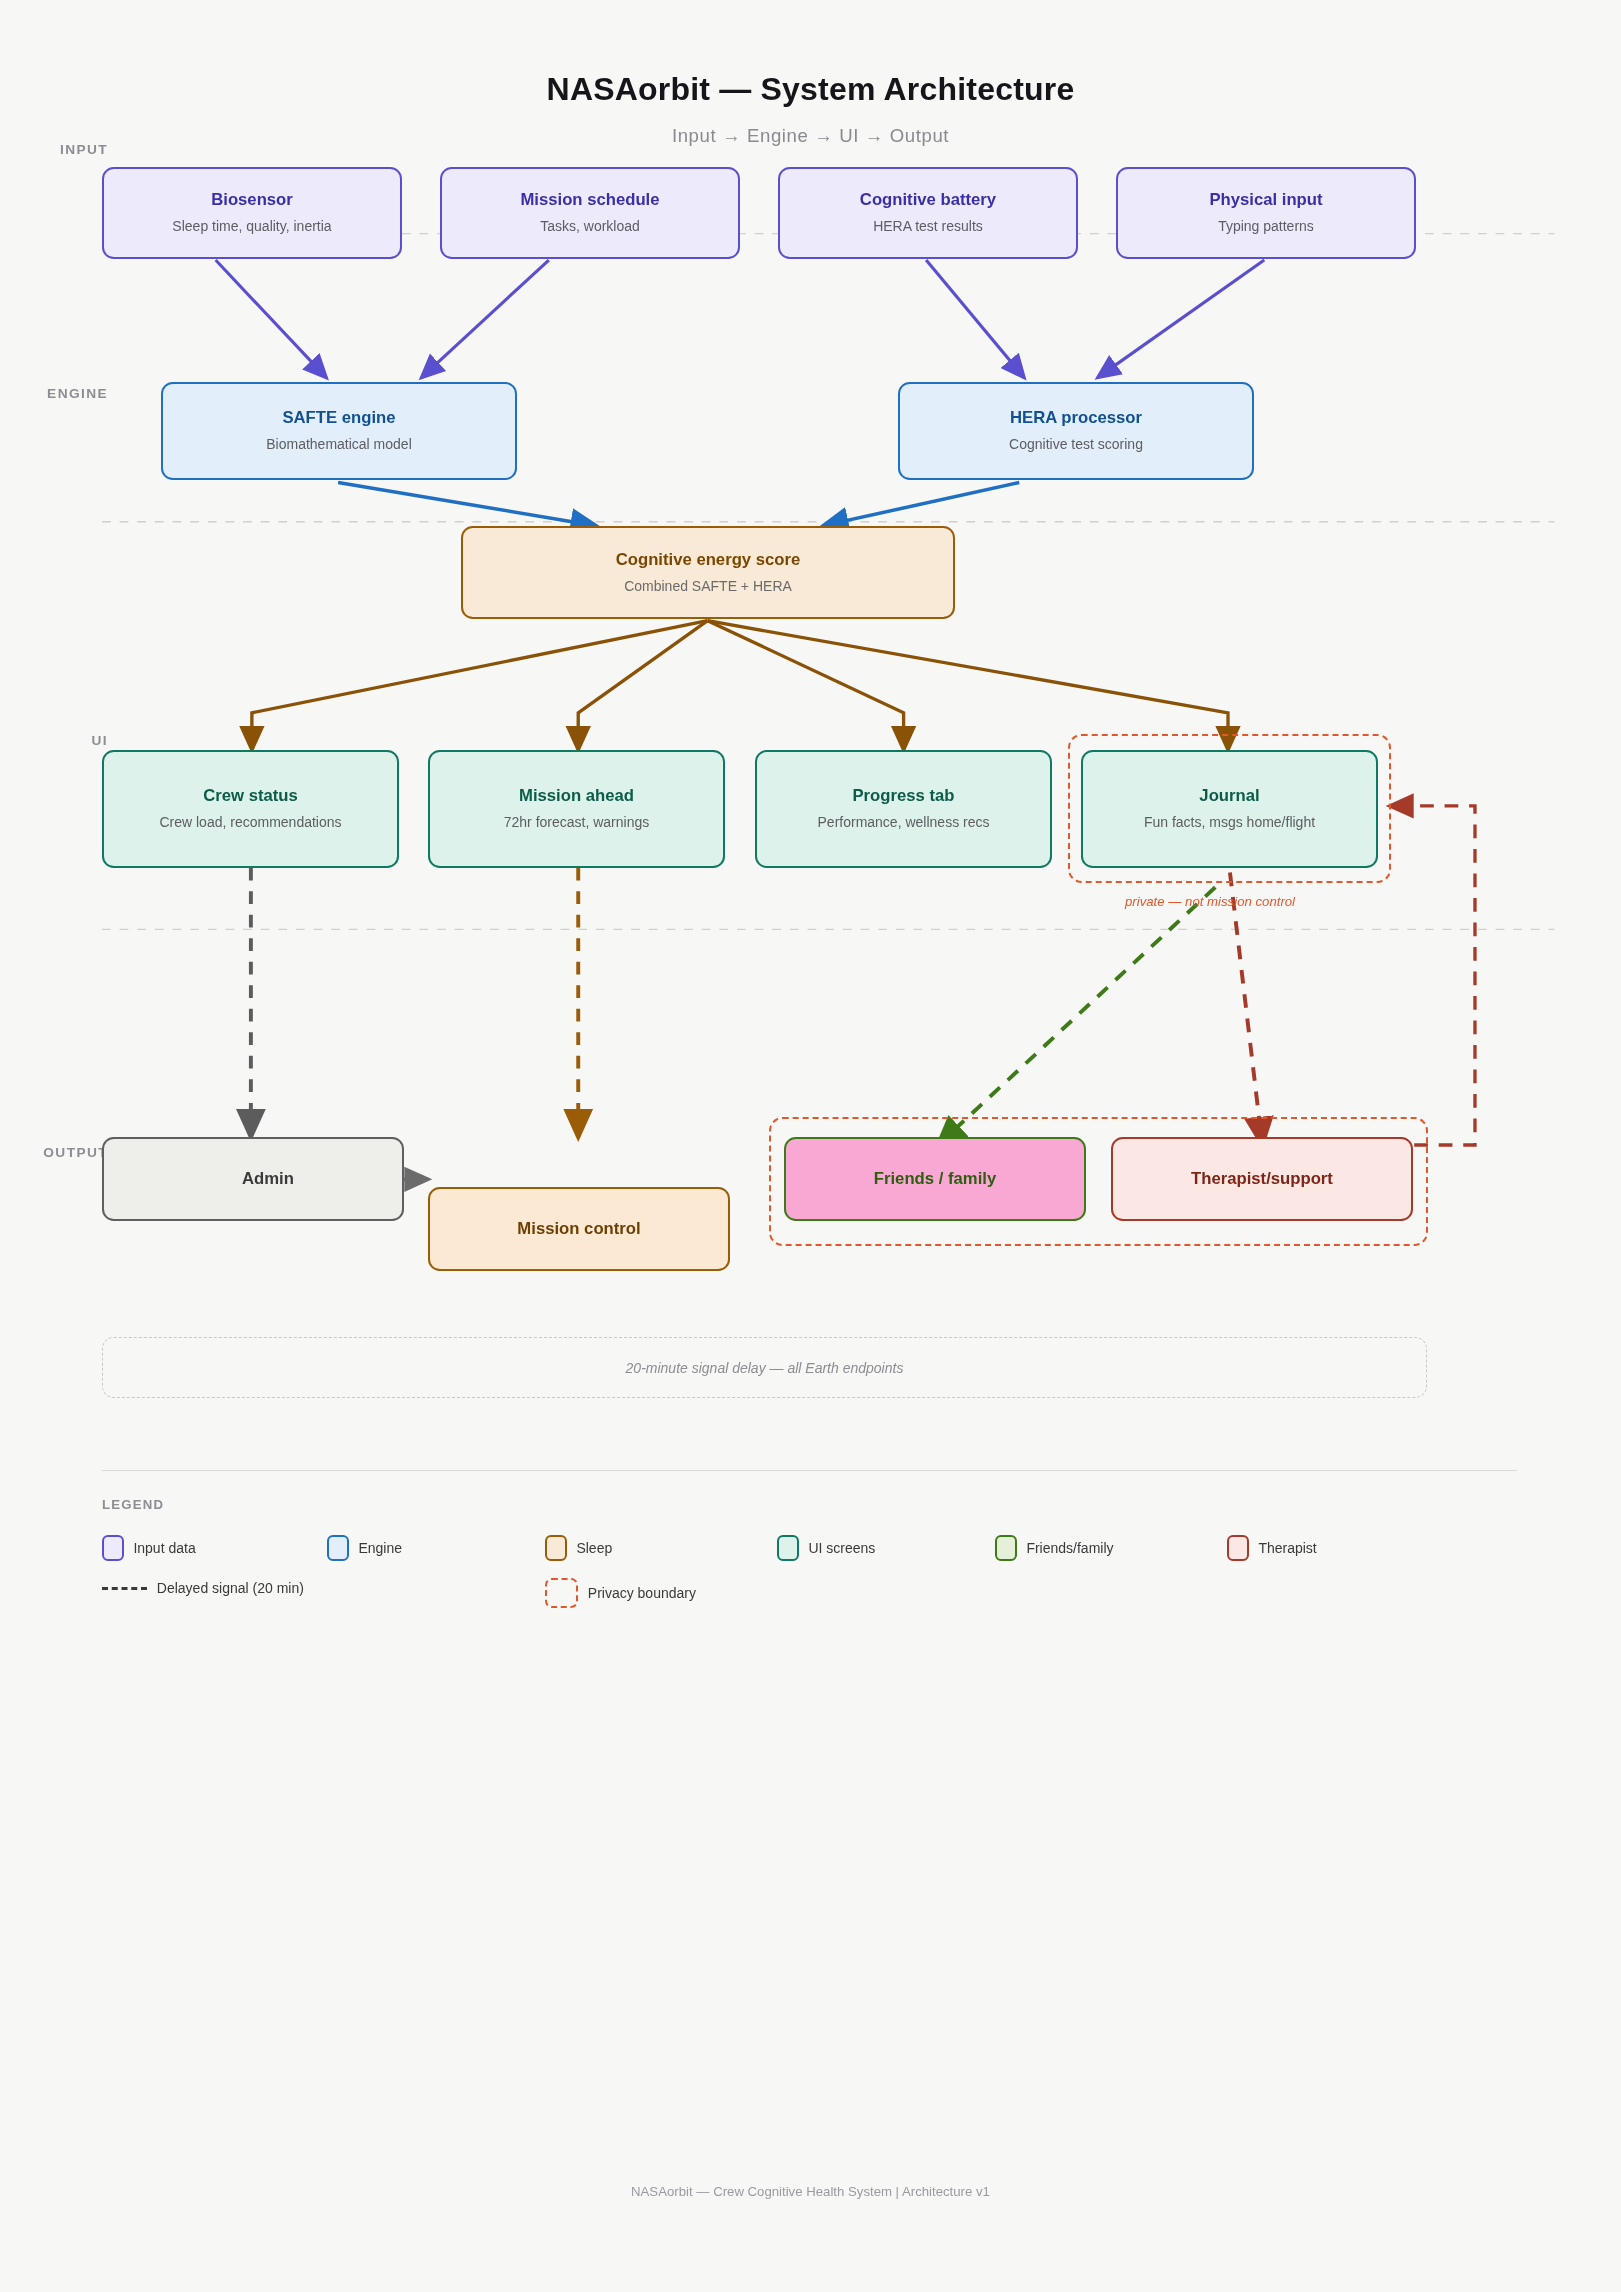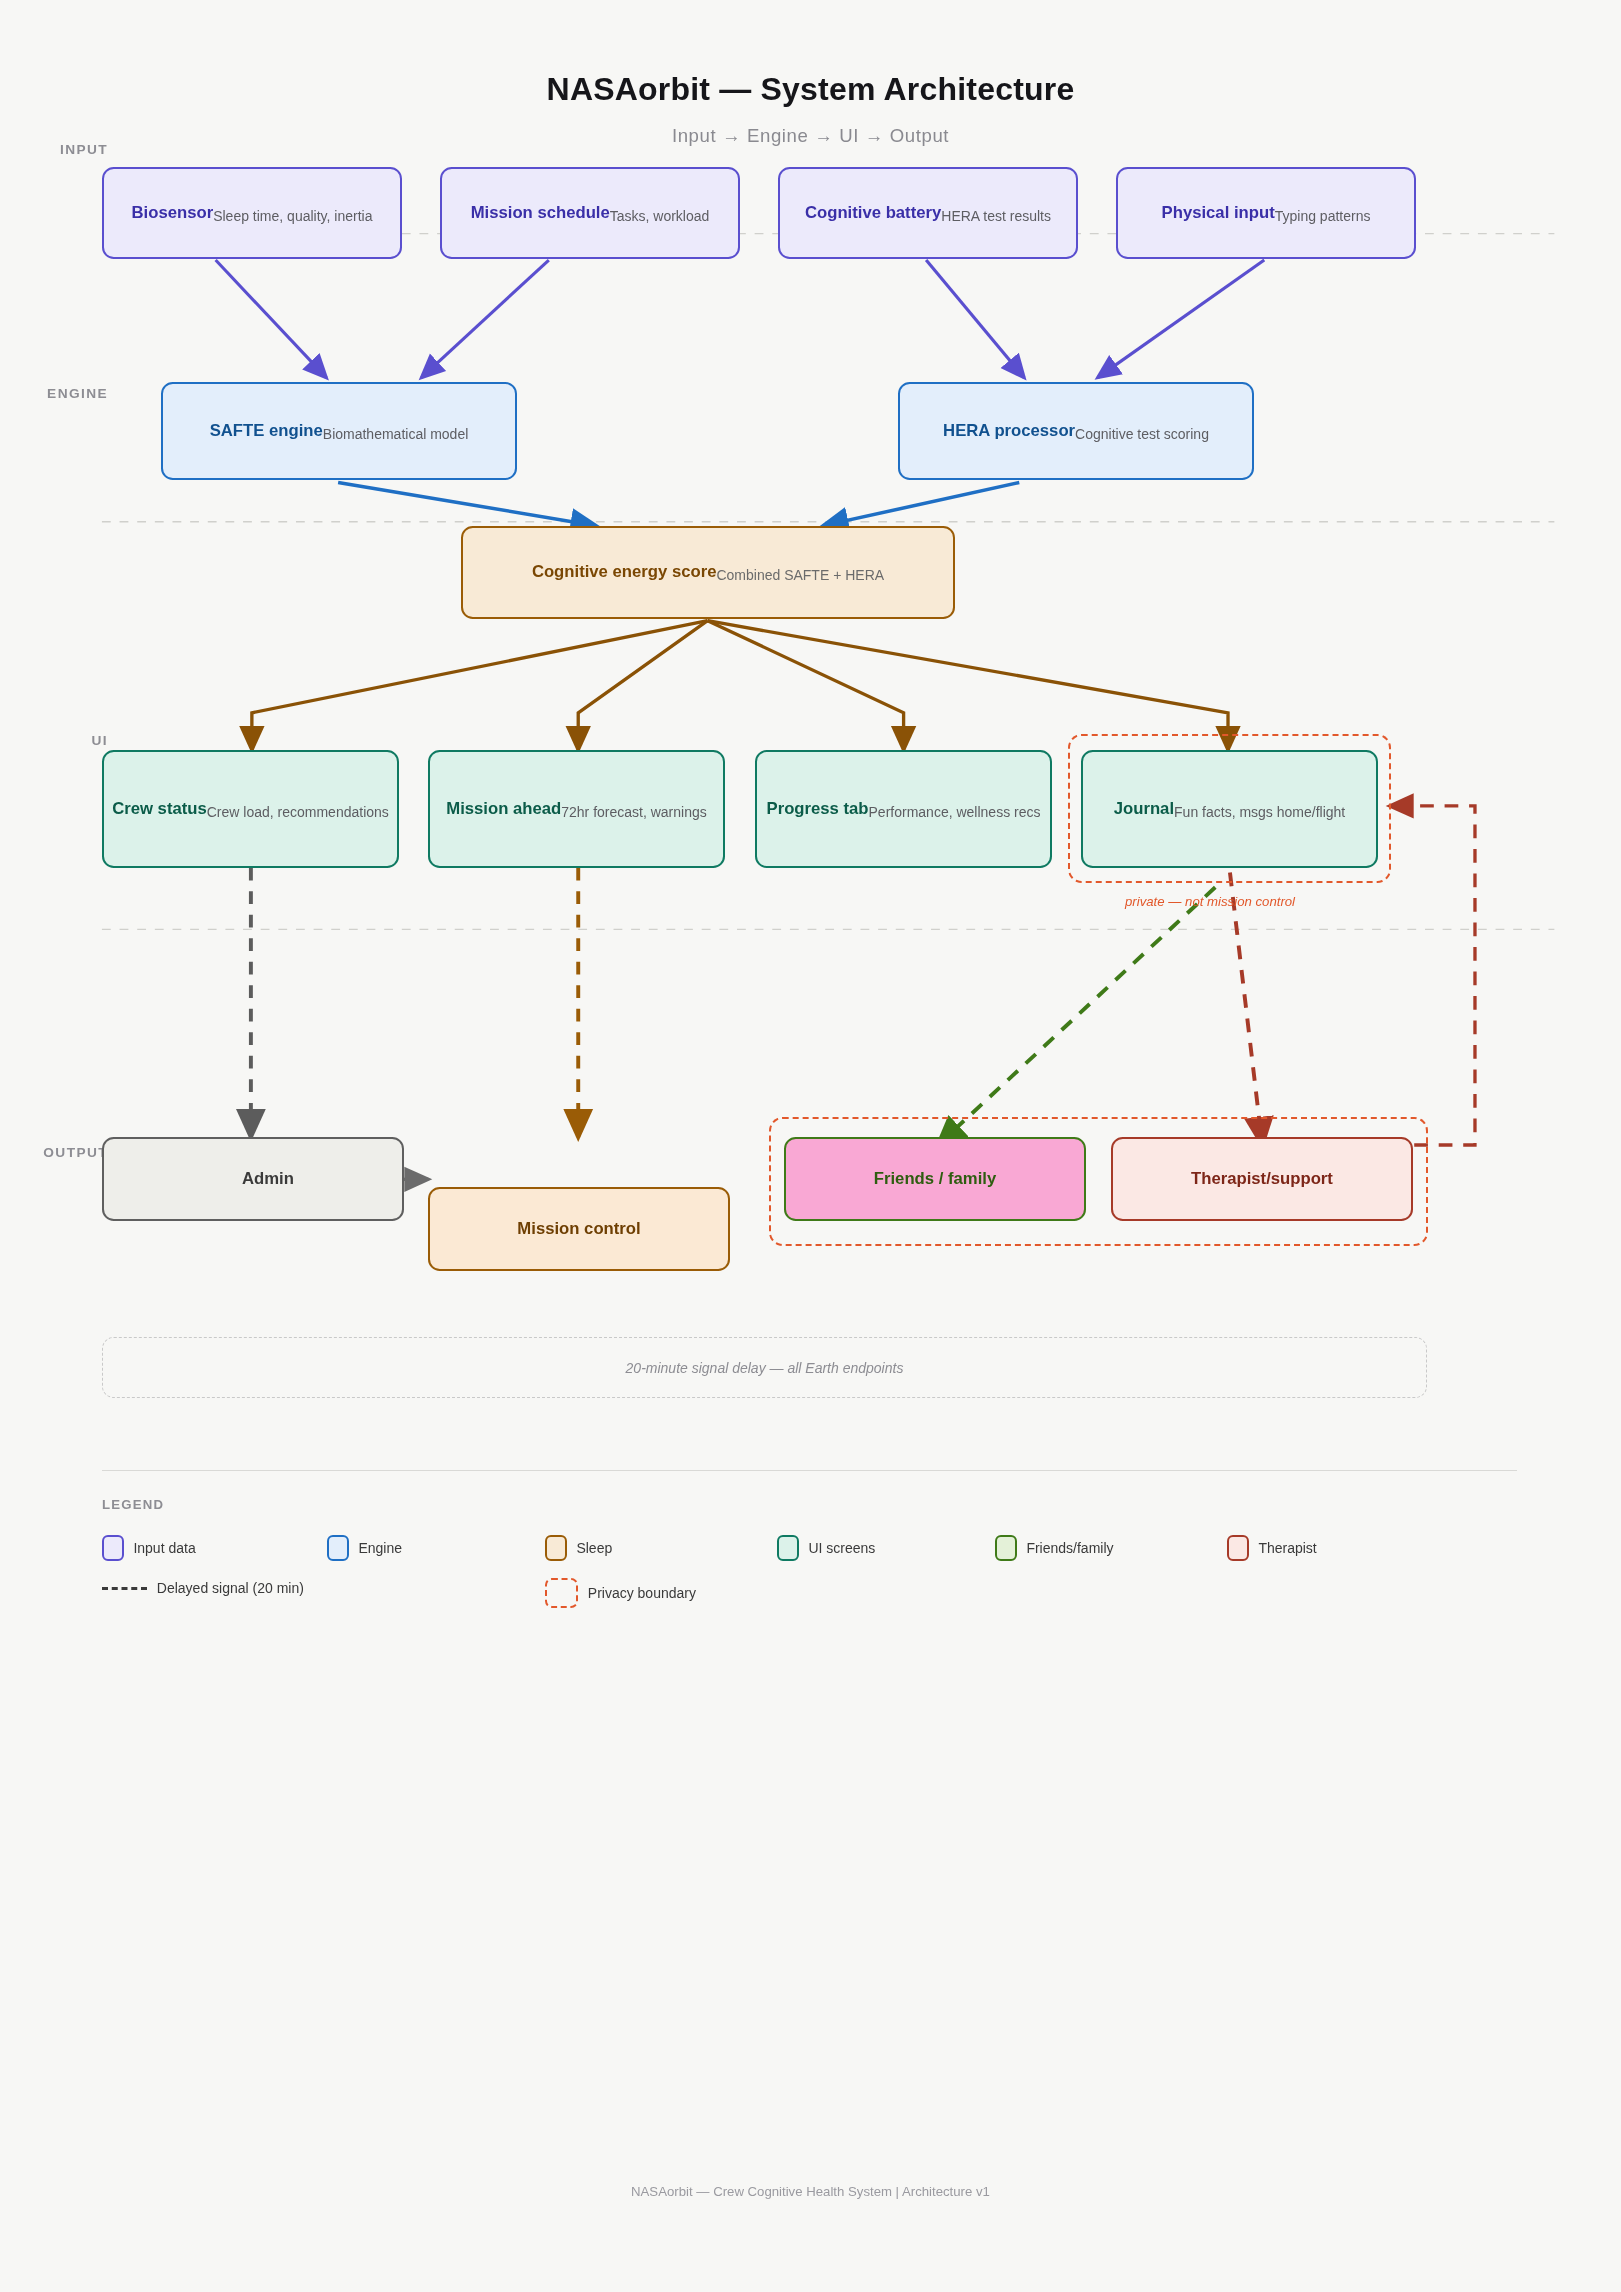--- a/index.html
+++ b/index.html
@@ -26,21 +26,21 @@
     position:absolute;font-size:13.7px;font-weight:bold;color:#8d8d93;
     letter-spacing:1.4px;width:108px;text-align:right;
   }
 
   
   #edges{position:absolute;left:0;top:0;width:1621px;height:2293px;pointer-events:none;}
 
   
   .node{
     position:absolute;border-radius:11.8px;border:2.2px solid #999;
-    display:flex;flex-direction:row;align-items:center;justify-content:center;
+    display:flex;flex-direction:column;align-items:center;justify-content:center;
     box-sizing:border-box;text-align:center;
   }
   .node .n-title{font-size:16.7px;font-weight:bold;line-height:1.25;}
   .node .n-sub{font-size:14px;color:#5d5d62;margin-top:6.9px;line-height:1.25;}
 
   .n-input{background:#eceafb;border-color:#5a4fcf;}
   .n-input .n-title{color:#3a2fa8;}
   .n-engine{background:#e3eefb;border-color:#1f6fc4;}
   .n-engine .n-title{color:#11518f;}
   .n-score{background:#f8ead6;border-color:#9a5c06;align-items:center;}

